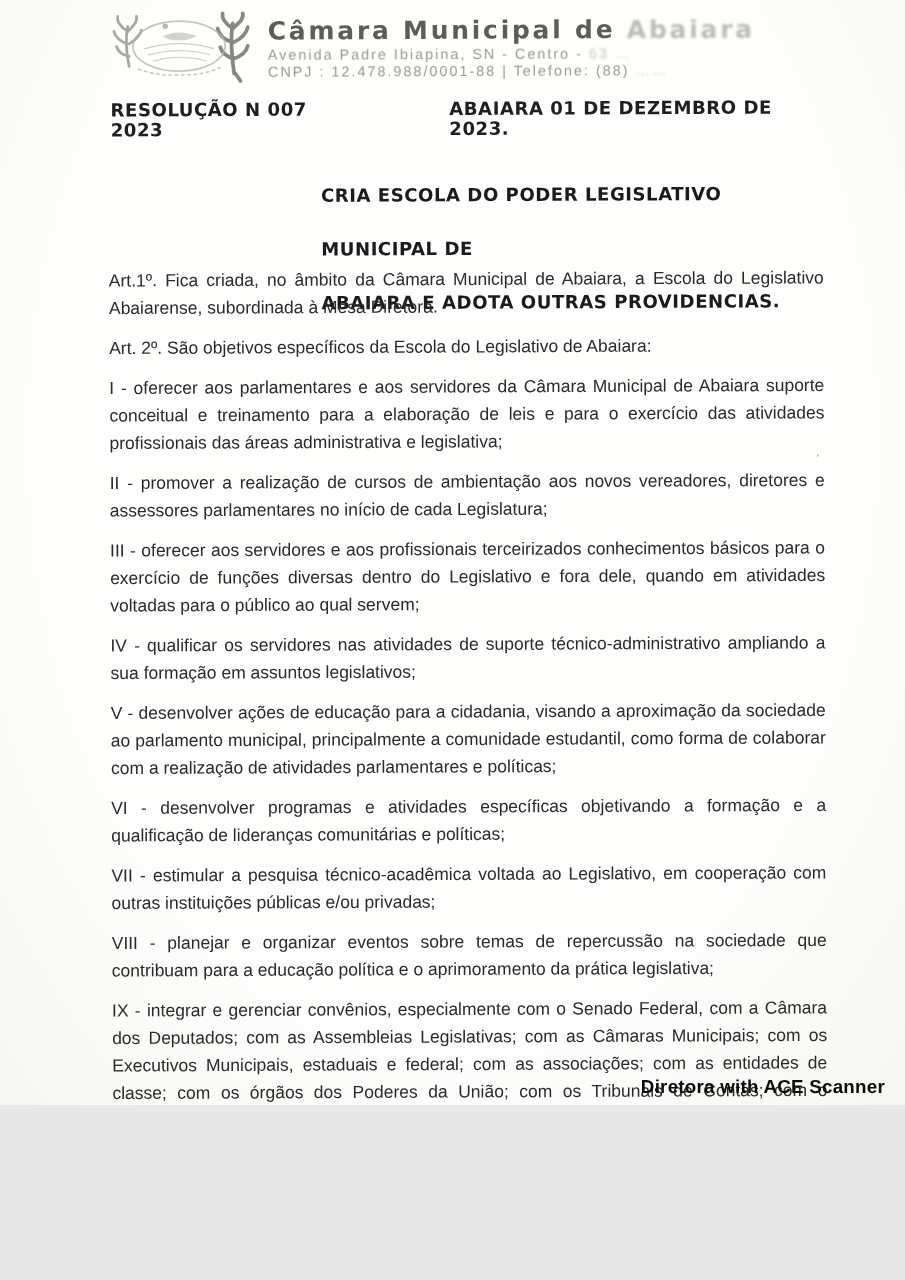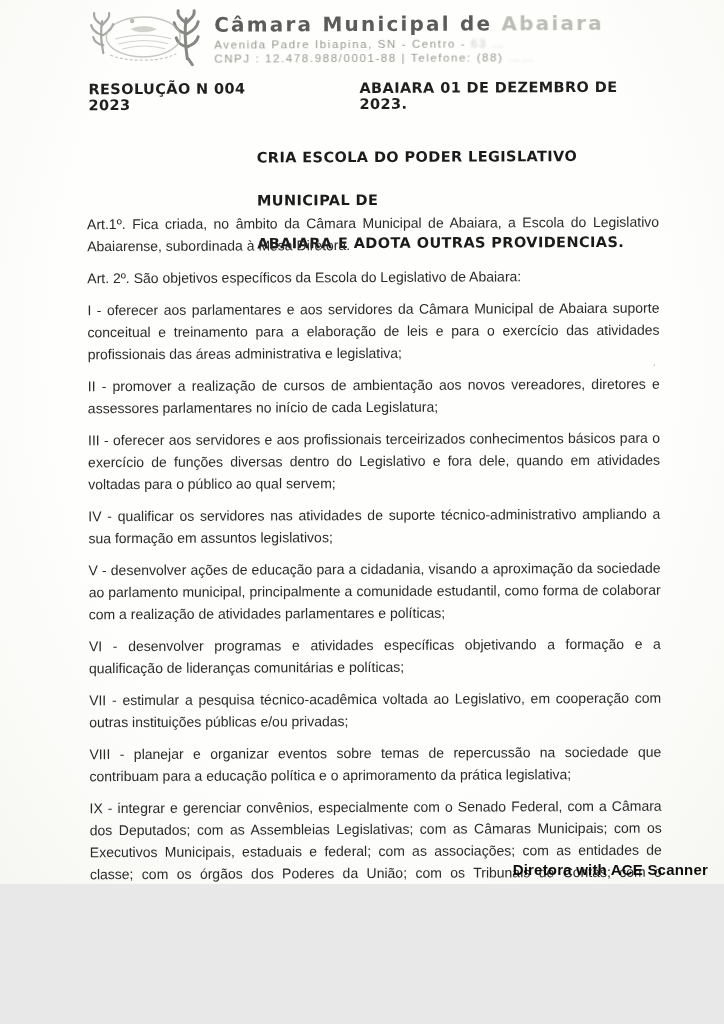--- a/index.html
+++ b/index.html
@@ -102,21 +102,21 @@
         </g>
       </svg>
       <div class="header-text">
         <div class="org-name"><span>Câmara Municipal de </span><span class="smudge">Abaiara</span></div>
         <div class="header-sub"><span>Avenida Padre Ibiapina, SN - Centro - </span><span class="smudge">63 …</span></div>
         <div class="header-sub"><span>CNPJ : 12.478.988/0001-88 | Telefone: (88)</span><span class="smudge"> ……</span></div>
       </div>
     </div>
 
     <div class="res-row">
-      <span class="res-num">RESOLUÇÃO N 004 2023</span>
+      <span class="res-num">RESOLUÇÃO N 007 2023</span>
       <span class="res-date">ABAIARA 01 DE DEZEMBRO DE 2023.</span>
     </div>
 
     <div class="doc-title">
       <div>CRIA ESCOLA DO PODER LEGISLATIVO MUNICIPAL DE</div>
       <div>ABAIARA E ADOTA OUTRAS PROVIDENCIAS.</div>
     </div>
 
     <div class="body-text">
         <p>Art.1º. Fica criada, no âmbito da Câmara Municipal de Abaiara, a Escola do Legislativo Abaiarense, subordinada à Mesa Diretora.</p>

